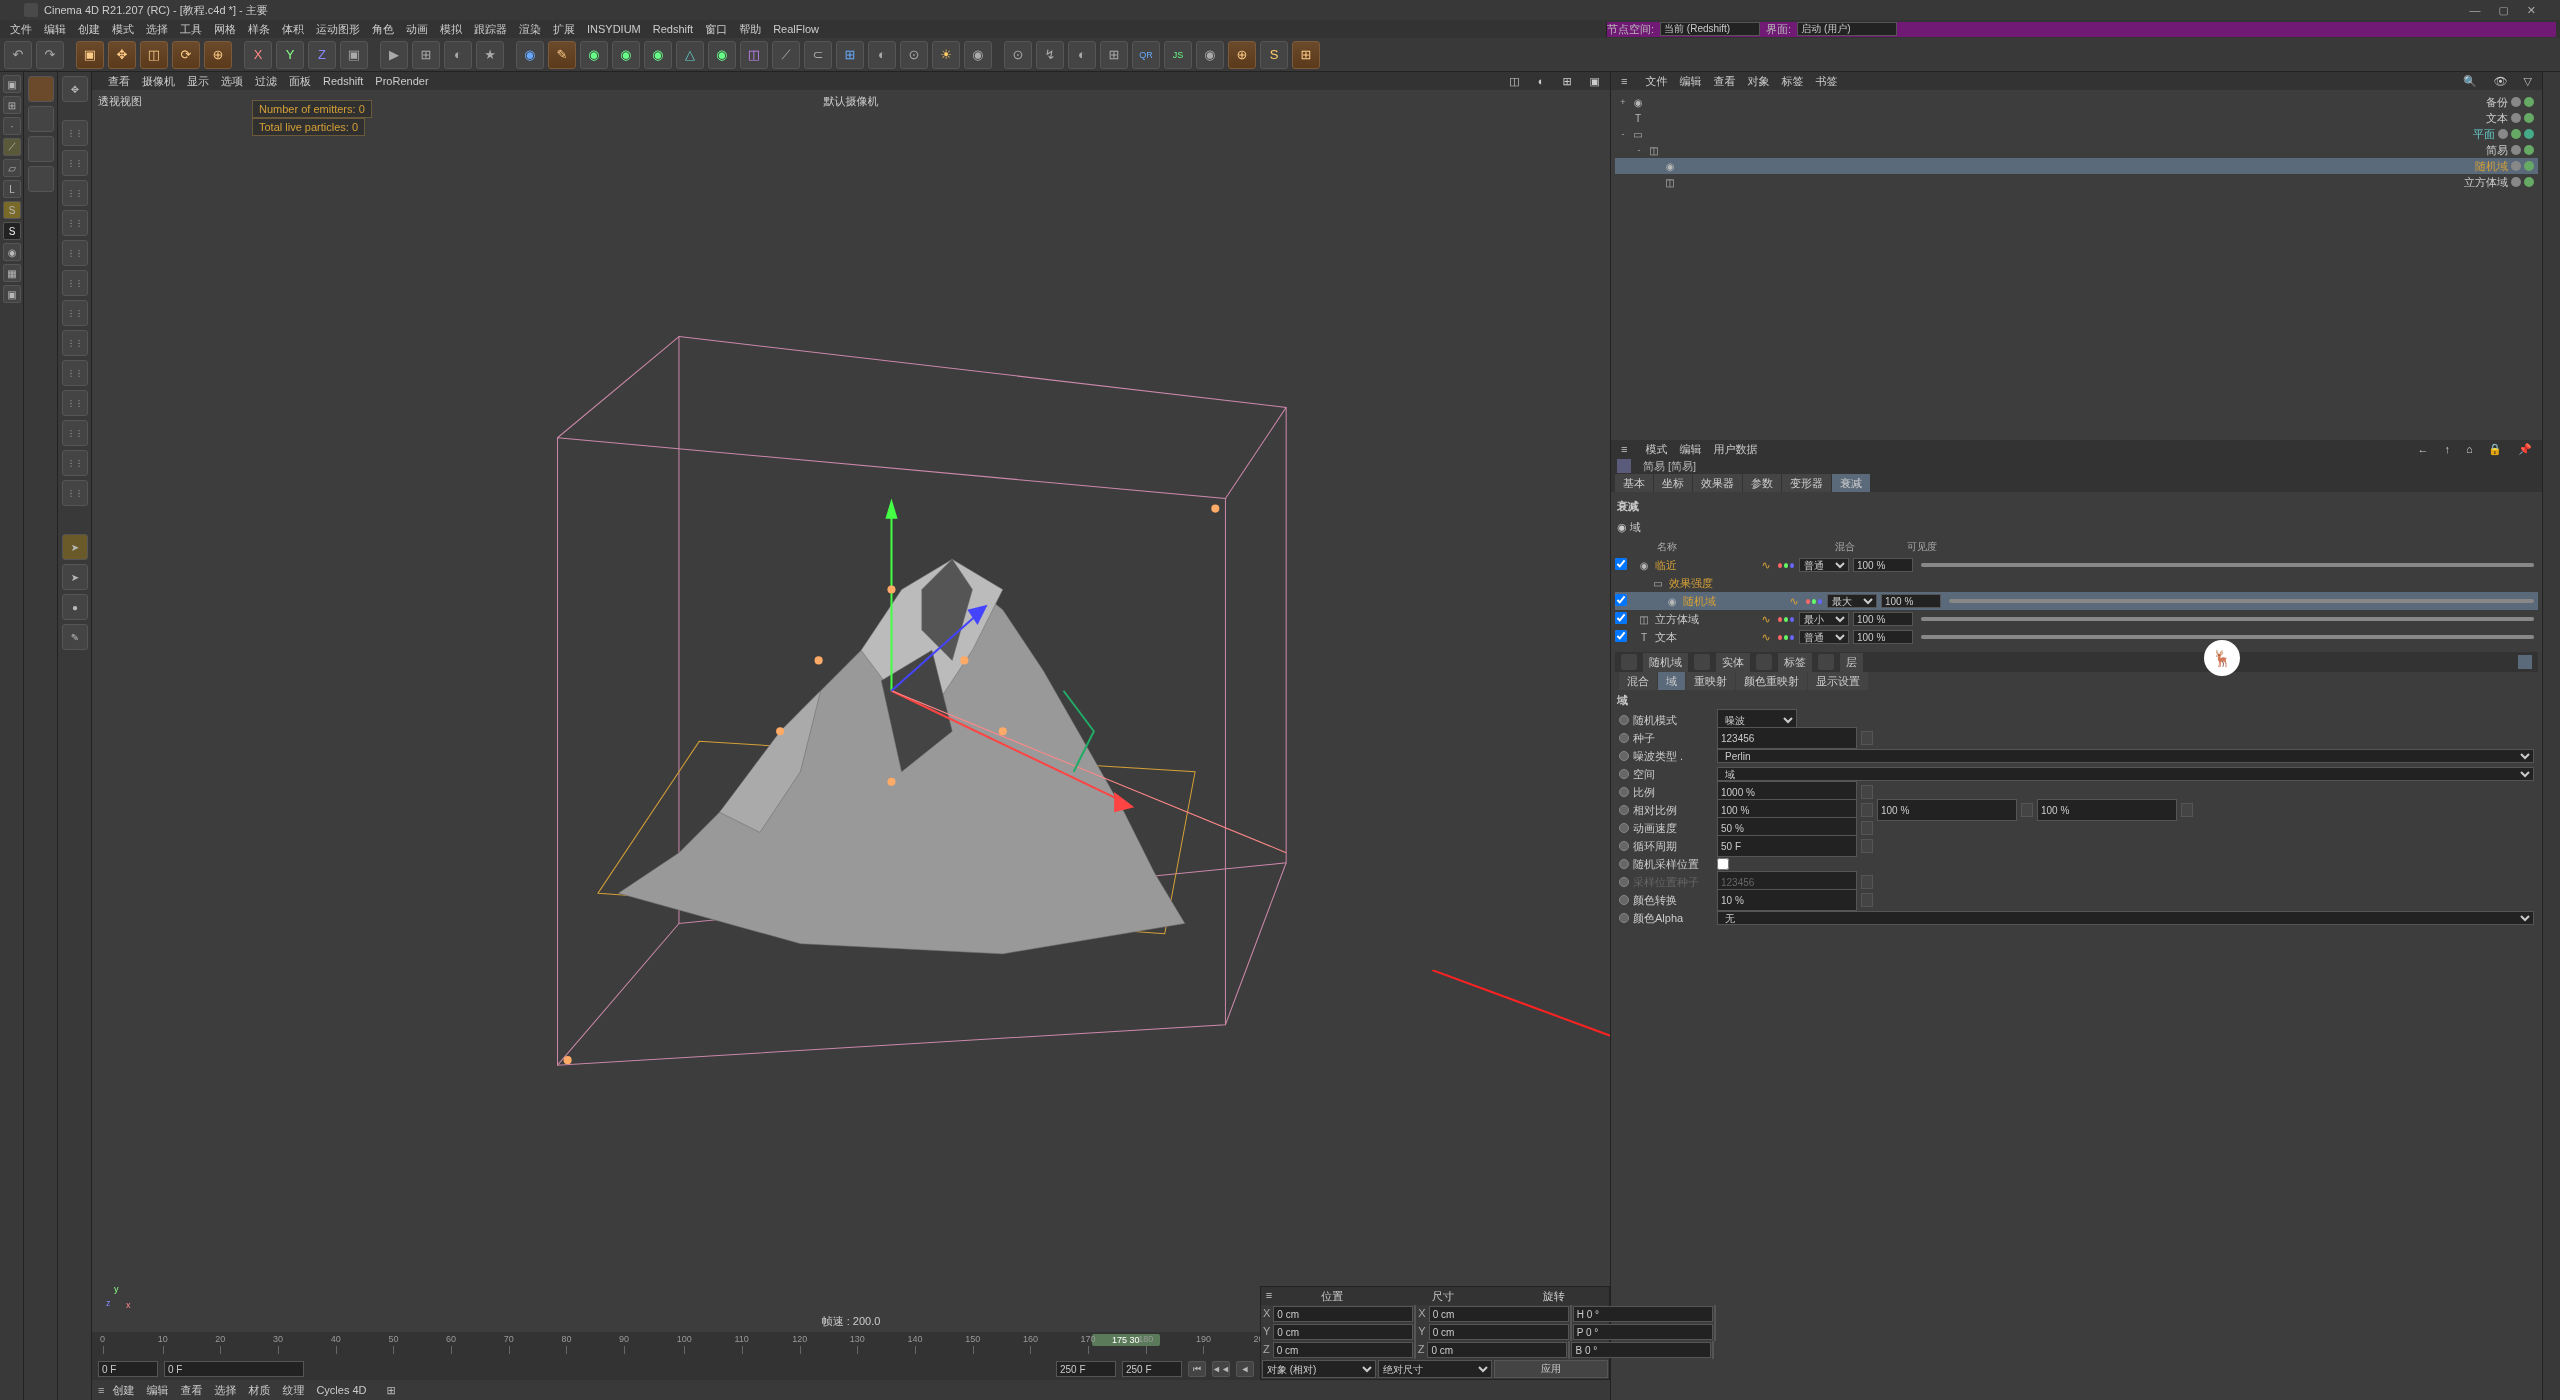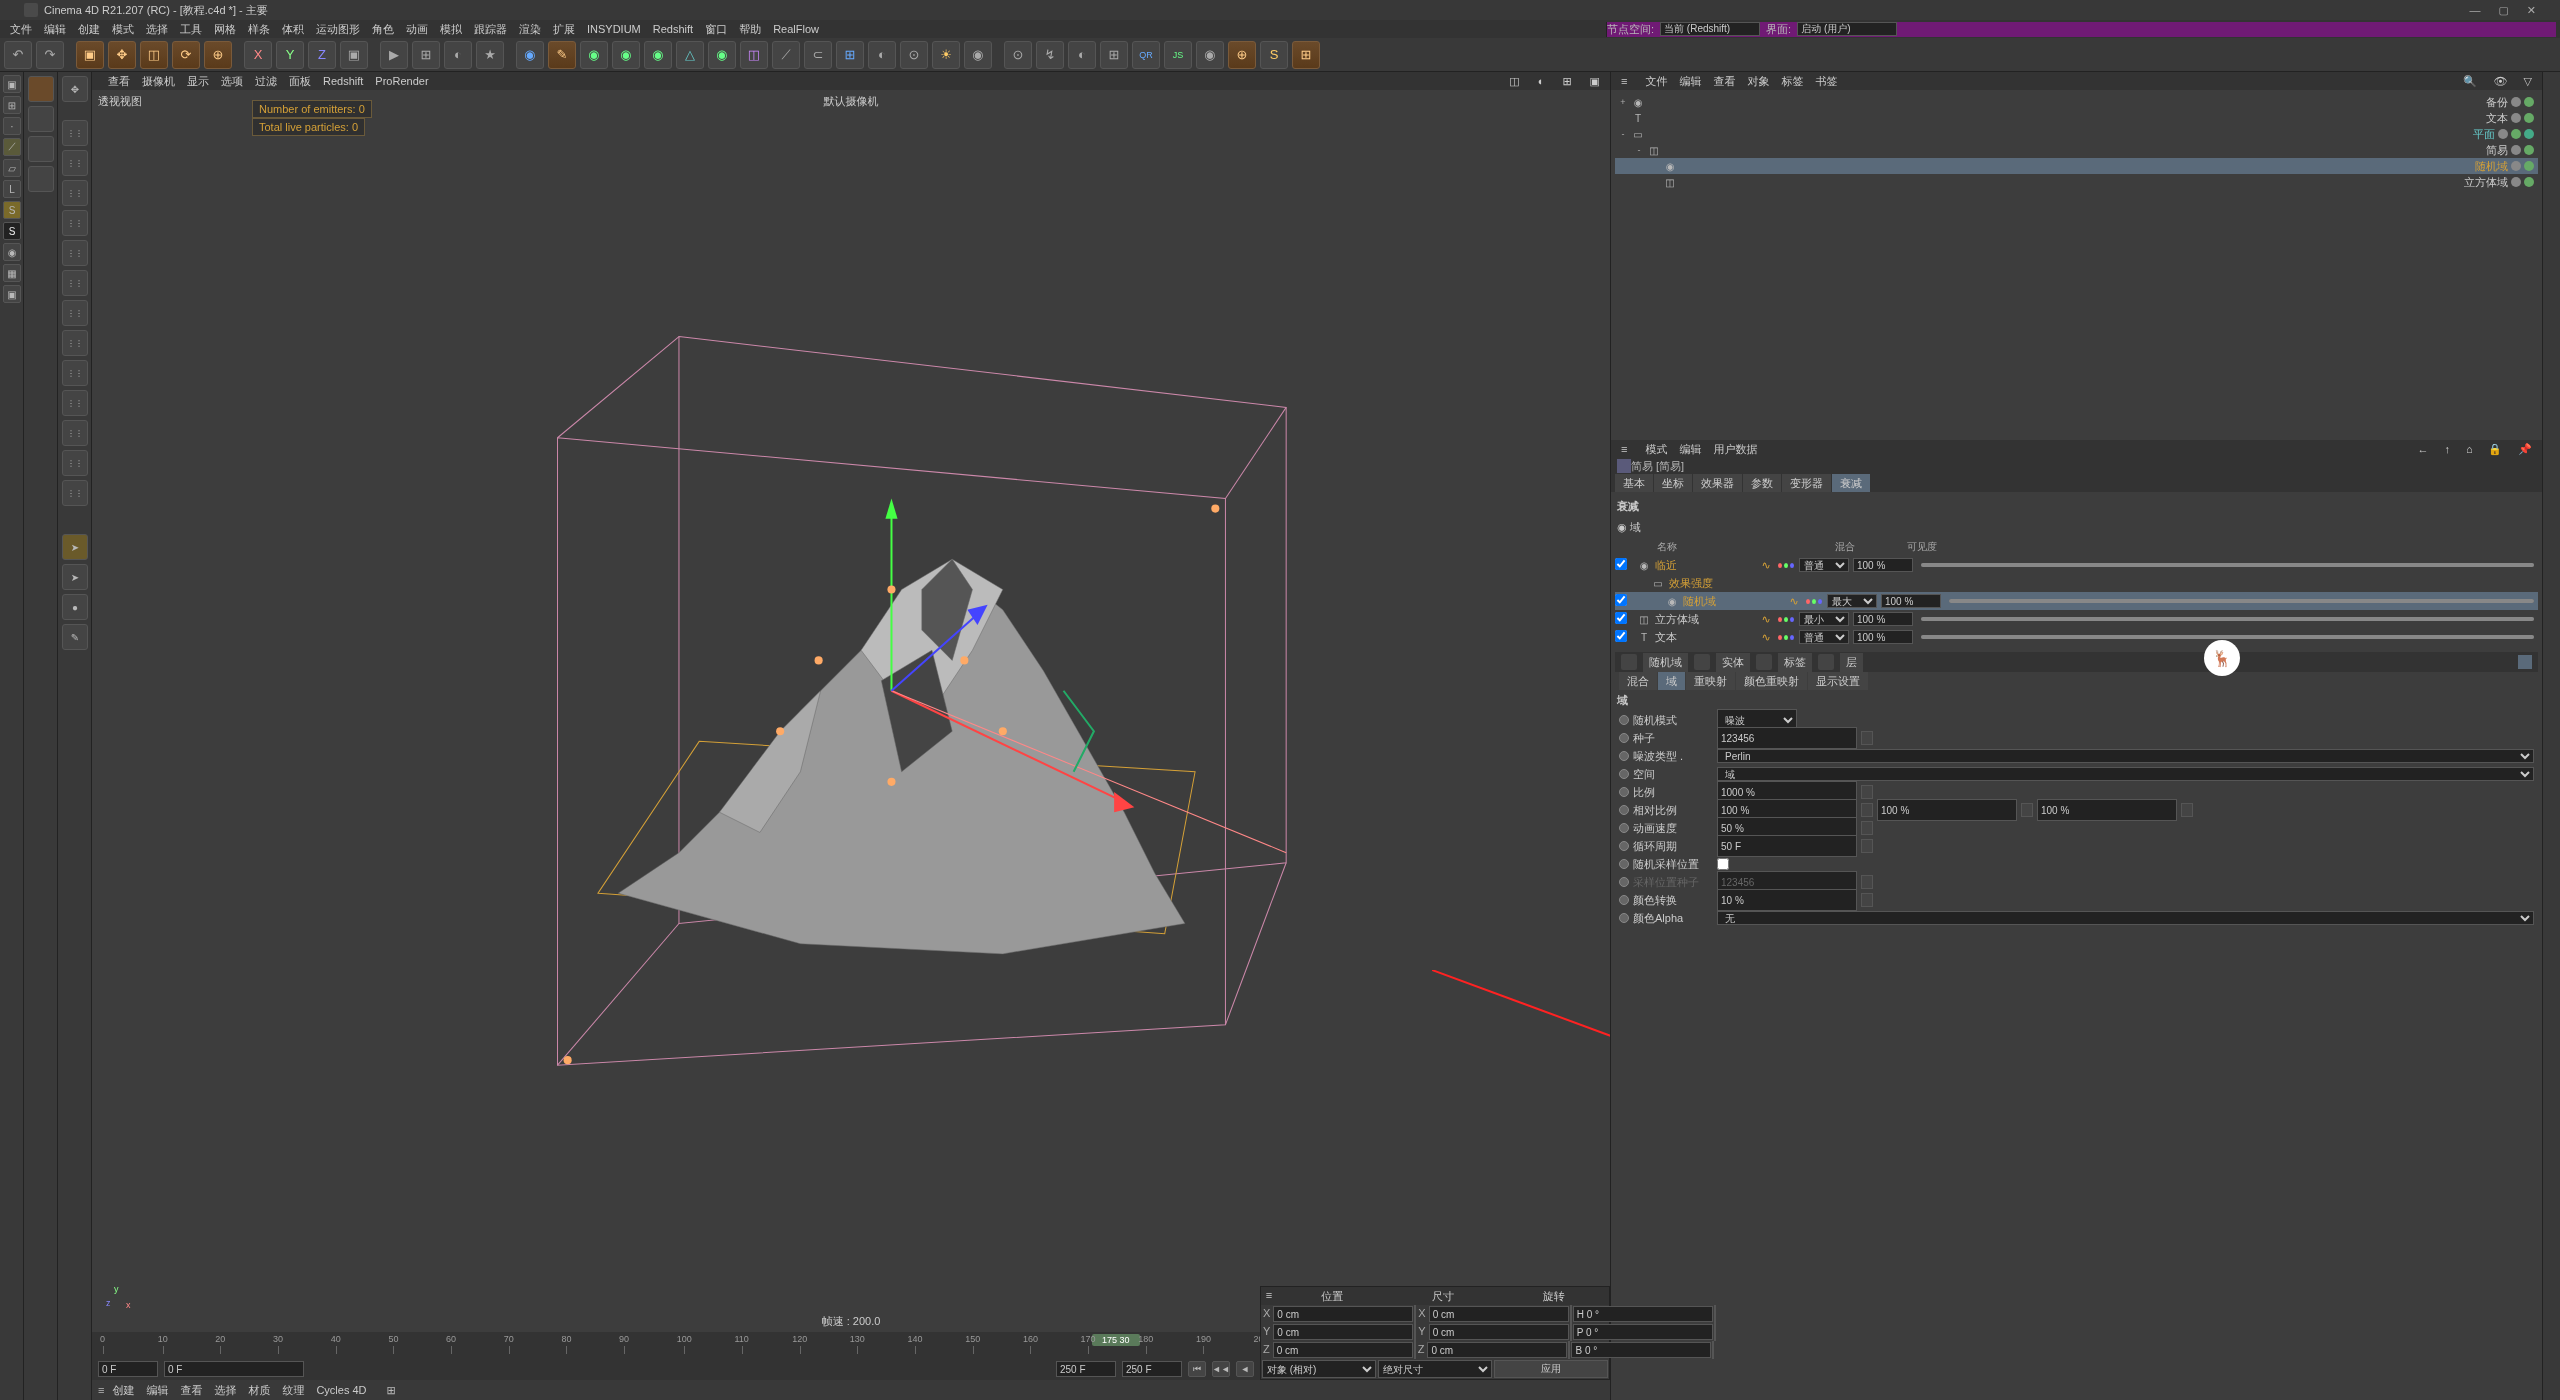--- a/index.html
+++ b/index.html
@@ -47,21 +47,21 @@
 .vp-footer-r { position:absolute; bottom:3px; right:8px; color:#ccc; font-size:11px; }
 .axis-widget { position:absolute; bottom:18px; left:14px; width:30px; height:30px; }
 .axis-widget .ax { position:absolute; font-size:9px; }
 .axis-widget .y { color:#8f8; top:0; left:8px; }
 .axis-widget .x { color:#f88; top:16px; left:20px; }
 .axis-widget .z { color:#88f; top:14px; left:0; }
 .timeline { height:26px; background:#333; position:relative; display:flex; align-items:flex-start; padding-top:2px; }
 .tl-ticks { flex:1; position:relative; height:100%; margin:0 8px; }
 .tl-tick { position:absolute; top:0; color:#999; font-size:9px; }
 .tl-tick::after { content:""; position:absolute; top:12px; left:50%; width:1px; height:8px; background:#666; }
-.tl-head { position:absolute; top:0; background:#5a7a5a; color:#fff; font-size:9px; padding:1px 10px; border-radius:2px; }
+.tl-head { position:absolute; top:0; background:#5a7a5a; color:#fff; font-size:9px; padding:1px 20px; border-radius:2px; }
 .tl-end { width:60px; color:#ccc; padding:0 4px; font-size:10px; }
 .timeline-ctrl { height:22px; background:#333; display:flex; align-items:center; gap:6px; padding:0 6px; }
 .tc-input { background:#222; border:1px solid #555; height:16px; width:60px; color:#ccc; font-size:10px; padding:4px 3px; }
 .tc-input.wide { width:140px; }
 .tc-spacer { flex:1; }
 .tc-btn { width:18px; height:16px; background:#444; border:1px solid #555; border-radius:2px; display:flex; align-items:center; justify-content:center; font-size:9px; }
 .tc-btn.orange { background:#6a4a2a; }
 .bottom-bar { height:20px; background:#393939; display:flex; align-items:center; gap:2px; padding:0 6px; }
 .bottom-bar .bi { padding:2px 6px; color:#ccc; font-size:11px; }
 .bottom-bar .bsep { width:10px; }
@@ -88,21 +88,21 @@
 .tree-icon { width:14px; height:14px; display:inline-flex; align-items:center; justify-content:center; font-size:10px; }
 .tree-name { flex:1; color:#ccc; font-size:11px; padding-left:2px;text-align:right; }
 .tree-name.orange { color:#d4a037; }
 .tree-name.teal { color:#6cc; }
 .tree-dots { display:flex; gap:3px; margin-right:4px; }
 .dot { width:10px; height:10px; border-radius:50%; }
 .dot.g { background:#6a6; }
 .dot.gr { background:#888; }
 .dot.check { background:#4a8; }
 .attr-panel { flex:1; background:#3d3d3d; display:flex; flex-direction:column; overflow:hidden; }
-.attr-header { height:16px; background:#333; padding:2px 6px; display:flex; align-items:center; gap:0; }
+.attr-header { height:16px; background:#333; padding:2px 6px; display:flex; align-items:center; gap:12px; }
 .attr-header .ai { width:14px; height:14px; background:#5a5a7a; }
 .attr-tabs { height:18px; background:#333; display:flex; gap:1px; padding:0 4px; }
 .attr-tab { padding:2px 8px; background:#444; color:#ccc; font-size:11px; }
 .attr-tab.active { background:#5a6a7a; }
 .attr-body { flex:1; overflow:auto; padding:4px; }
 .section-title { color:#ccc; font-size:11px; padding:3px 2px; font-weight:bold; }
 .field-row-head { display:flex; height:18px; gap:22px; padding:0 4px; align-items:center; }
 .field-row-head span { color:#aaa; font-size:10px; }
 .field-row-head .fh-name { width:100px; }
 .field-row { display:flex; align-items:center; height:18px; gap:4px; padding:1px 0; }

